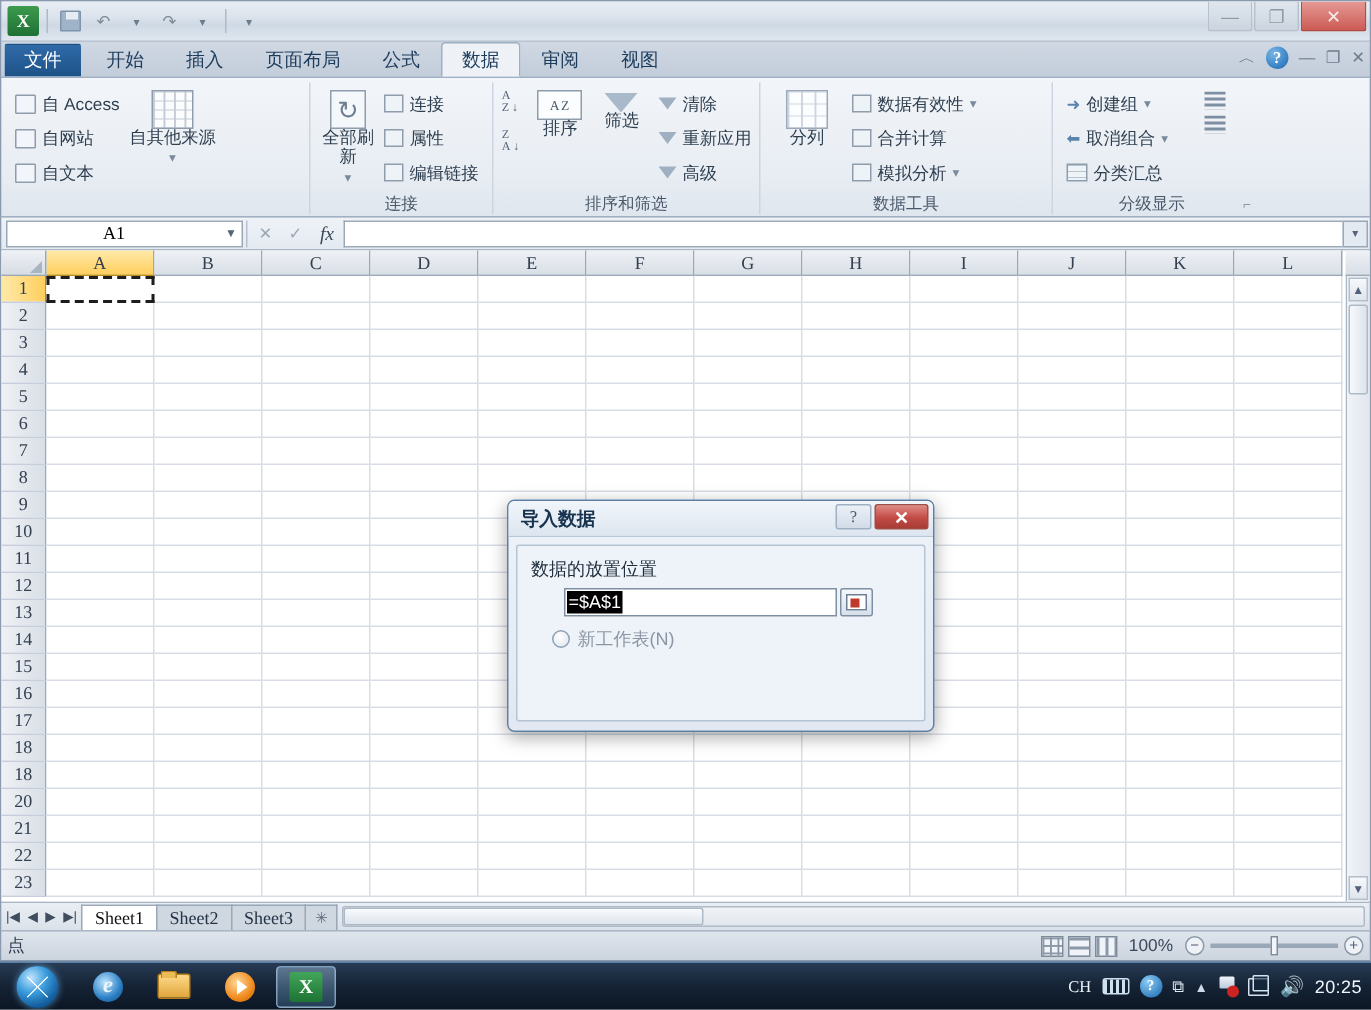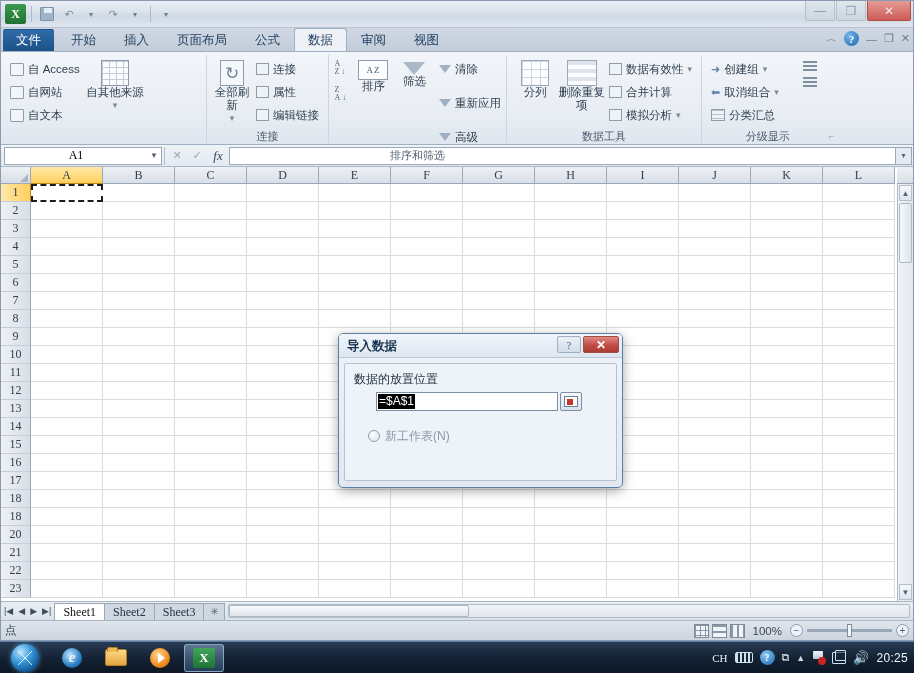--- a/index.html
+++ b/index.html
@@ -407,21 +407,21 @@
     width: 12px; height: 12px; border-radius: 50%;
     border: 1px solid #8fa1b4; background: radial-gradient(circle at 40% 35%,#fff,#dbe3ec);
     position: relative; flex: none;
   }
   .radio.on::after {
     content:''; position:absolute; left:3px; top:3px; width:5px;height:5px;border-radius:50%;
     background:#2b6aa8;
   }
   .dlg-radio-row label { font-size: 12px; color:#1d2b3b; }
   .dlg-radio-row.disabled label { color: #8b97a5; }
-  .ref-row { display:flex; align-items:center; margin: 3px 0 16px 22px; }
+  .ref-row { display:flex; align-items:center; margin: 3px 0 6px 22px; }
   .ref-input {
     width: 182px; height: 19px; border: 1px solid #7f8fa2; background: #fff;
     display:flex; align-items:center; padding: 0 1px;
   }
   .ref-value {
     background: #000; color: #fff; font-size: 12px; padding: 0 1px;
     font-family: "Liberation Sans", sans-serif; line-height: 15px;
   }
   .ref-pick {
     width: 22px; height: 19px; margin-left: 2px;
@@ -657,21 +657,21 @@
           <div class="ico-az">Z<br>A&nbsp;↓</div>
         </div>
         <div class="big-btn">
           <span class="ico-sortbox">AZ</span>
           <span>排序</span>
         </div>
         <div class="big-btn">
           <span class="ico-funnel"></span>
           <span>筛选</span>
         </div>
-        <div style="display:flex;flex-direction:column;gap:12px;width:66px">
+        <div style="display:flex;flex-direction:column;gap:1px;width:66px">
           <div class="small-btn">
             <span class="ico-funnel-sm"></span>
             <span>清除</span>
           </div>
           <div class="small-btn">
             <span class="ico-funnel-sm"></span>
             <span>重新应用</span>
           </div>
           <div class="small-btn">
             <span class="ico-funnel-sm"></span>
@@ -680,24 +680,20 @@
         </div>
       </div>
       <div class="rgroup-label">排序和筛选</div>
     </div>
 
     <div class="rgroup" style="width:195px">
       <div class="rgroup-body">
         <div class="big-btn">
           <span class="ico-split"></span>
           <span>分列</span>
-        </div>
-        <div class="big-btn">
-          <span class="ico-dedupe"></span>
-          <span>删除重复项</span>
         </div>
         <div style="display:flex;flex-direction:column;gap:1px;width:96px">
           <div class="small-btn">
             <span class="ico ico-sm-sq"></span>
             <span>数据有效性</span>
             <span class="arrow-r">▾</span>
           </div>
           <div class="small-btn">
             <span class="ico ico-sm-sq"></span>
             <span>合并计算</span>

